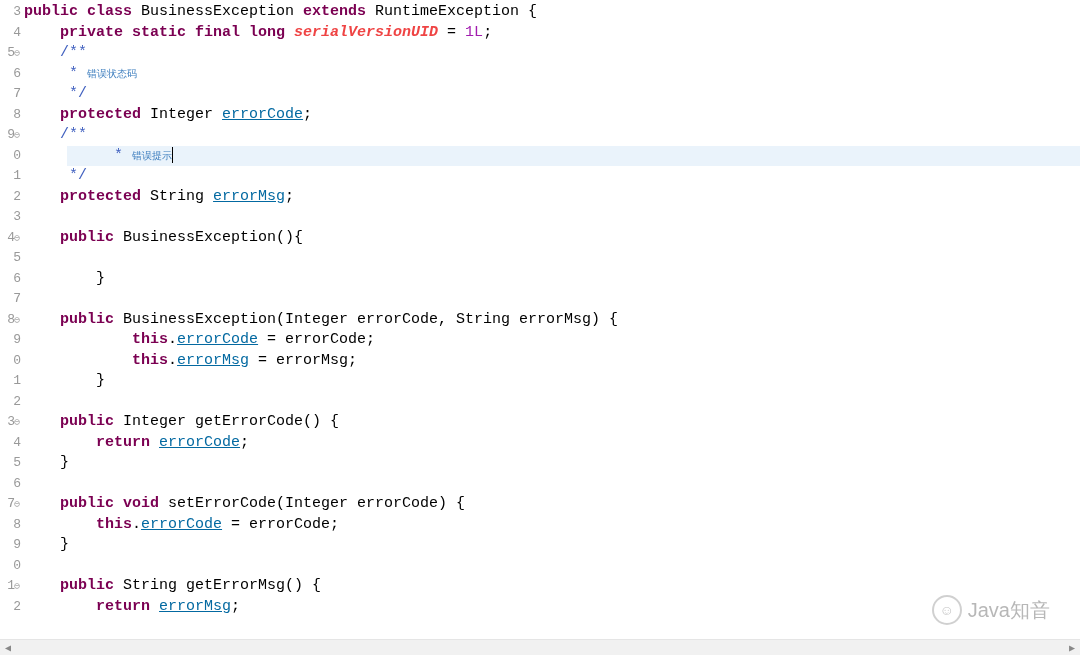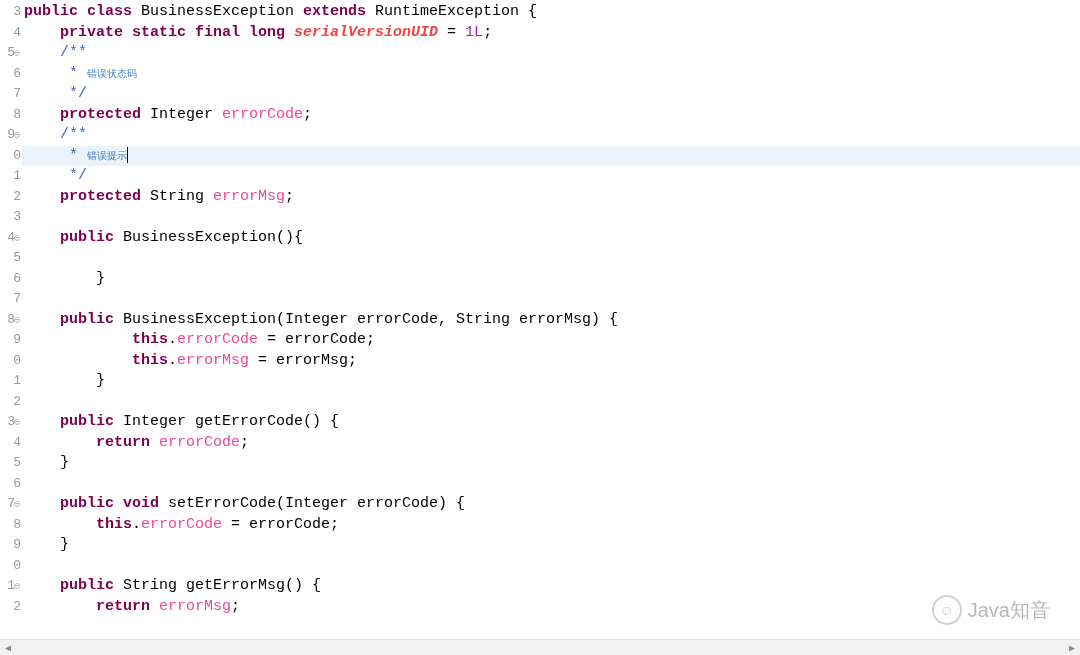--- a/index.html
+++ b/index.html
@@ -41,24 +41,25 @@
     font-size: 15px;
     color: #222;
     position: relative;
   }
   .line {
     height: 20.5px;
     padding-left: 2px;
   }
   .hl {
     background: #eaf3fb;
+    margin-left: 45px;
   }
   .kw { color: #7b0052; font-weight: bold; }
   .type { color: #000; }
-  .field { color: #ec4899; }
+  .field { color: #0369a1; text-decoration: underline; }
   .staticf { color: #ef4444; font-style: italic; font-weight: bold; }
   .cmt { color: #3f5fbf; }
   .cmt-cn { color: #3f7fbf; font-size: 10px; }
   .punct { color: #000; }
   .num { color: #a21caf; }
   .caret {
     border-right: 1px solid #000;
     height: 16px; display:inline-block; vertical-align: middle;
   }
   .scrollbar-h {

